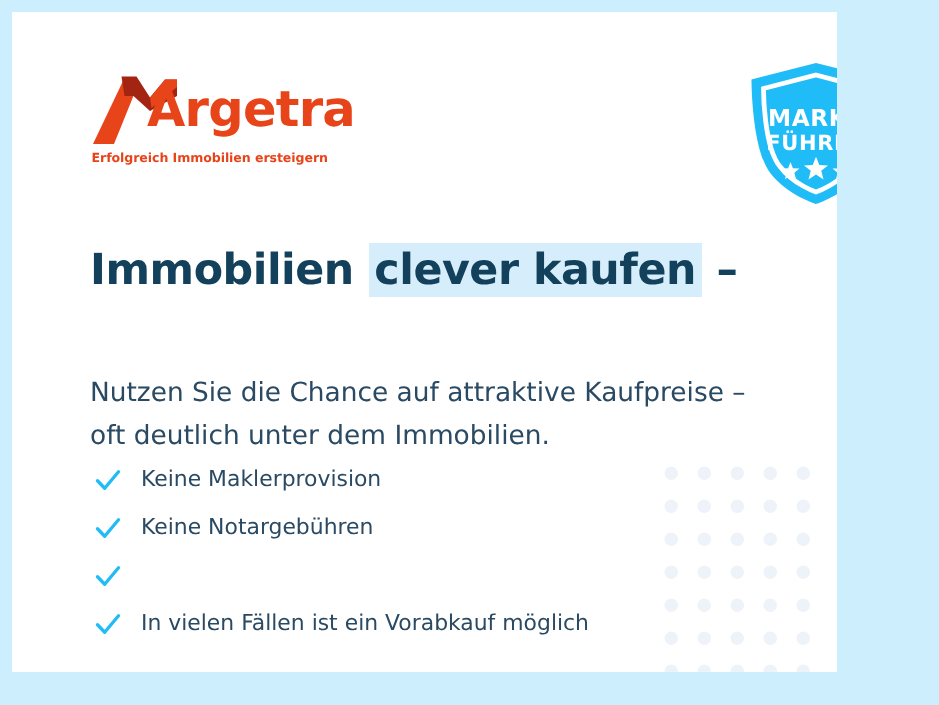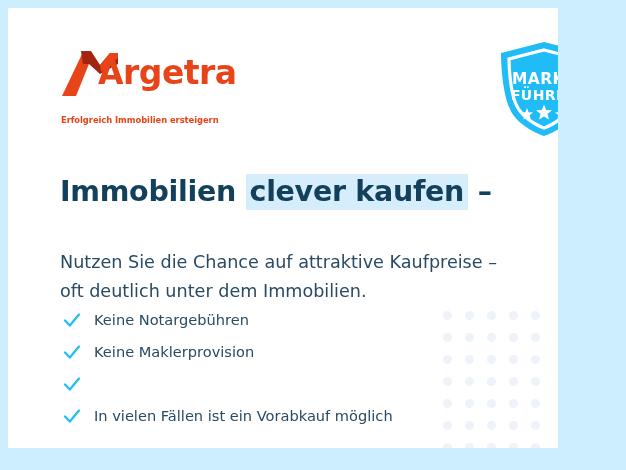--- a/index.html
+++ b/index.html
@@ -67,21 +67,21 @@
     left: 38px;
     top: 6px;
     font-family: "DejaVu Sans", sans-serif;
     font-size: 33px;
     font-weight: 700;
     color: #e8441a;
     letter-spacing: -0.5px;
     line-height: 38px;
   }
   .logo-tagline {
-    margin-top: 19px;
+    margin-top: 4px;
     margin-left: 1px;
     font-family: "DejaVu Sans", sans-serif;
     font-size: 8.4px;
     font-weight: 700;
     color: #e8441a;
     letter-spacing: -0.05px;
     white-space: nowrap;
   }
 
   
@@ -100,21 +100,21 @@
     left: 52px;
     top: 134px;
     width: 500px;
     font-family: "DejaVu Sans", sans-serif;
     font-size: 28.5px;
     font-weight: 700;
     color: #13415c;
     line-height: 37px;
     letter-spacing: -0.3px;
   }
-  .headline .hl-line { display: block; white-space: nowrap; margin-top: 12px; }
+  .headline .hl-line { display: block; white-space: nowrap; }
   .hl-mark {
     background: #d6eefb;
     padding: 1px 4px 2px 4px;
     box-decoration-break: clone;
     -webkit-box-decoration-break: clone;
   }
 
   
   .subhead {
     position: absolute;
@@ -236,32 +236,32 @@
   <p class="subhead">
     <span>Nutzen Sie die Chance auf attraktive Kaufpreise –</span>
     <span>oft deutlich unter dem Immobilien.</span>
   </p>
 
   <ul class="benefits">
     <li>
       <svg class="check-icon" viewBox="0 0 20 20">
           <path d="M3 10.5 L7.8 15.5 L17 4.5" fill="none" stroke="#1fbcf7" stroke-width="2.2" stroke-linecap="round" stroke-linejoin="round"></path>
         </svg>
+      <span class="benefit-label">Keine Maklerprovision</span>
+    </li>
+    <li>
+      <svg class="check-icon" viewBox="0 0 20 20">
+          <path d="M3 10.5 L7.8 15.5 L17 4.5" fill="none" stroke="#1fbcf7" stroke-width="2.2" stroke-linecap="round" stroke-linejoin="round"></path>
+        </svg>
       <span class="benefit-label">Keine Notargebühren</span>
     </li>
     <li>
       <svg class="check-icon" viewBox="0 0 20 20">
           <path d="M3 10.5 L7.8 15.5 L17 4.5" fill="none" stroke="#1fbcf7" stroke-width="2.2" stroke-linecap="round" stroke-linejoin="round"></path>
         </svg>
-      <span class="benefit-label">Keine Maklerprovision</span>
-    </li>
-    <li>
-      <svg class="check-icon" viewBox="0 0 20 20">
-          <path d="M3 10.5 L7.8 15.5 L17 4.5" fill="none" stroke="#1fbcf7" stroke-width="2.2" stroke-linecap="round" stroke-linejoin="round"></path>
-        </svg>
     </li>
     <li>
       <svg class="check-icon" viewBox="0 0 20 20">
           <path d="M3 10.5 L7.8 15.5 L17 4.5" fill="none" stroke="#1fbcf7" stroke-width="2.2" stroke-linecap="round" stroke-linejoin="round"></path>
         </svg>
       <span class="benefit-label">In vielen Fällen ist ein Vorabkauf möglich</span>
     </li>
   </ul>
 
 </div>

